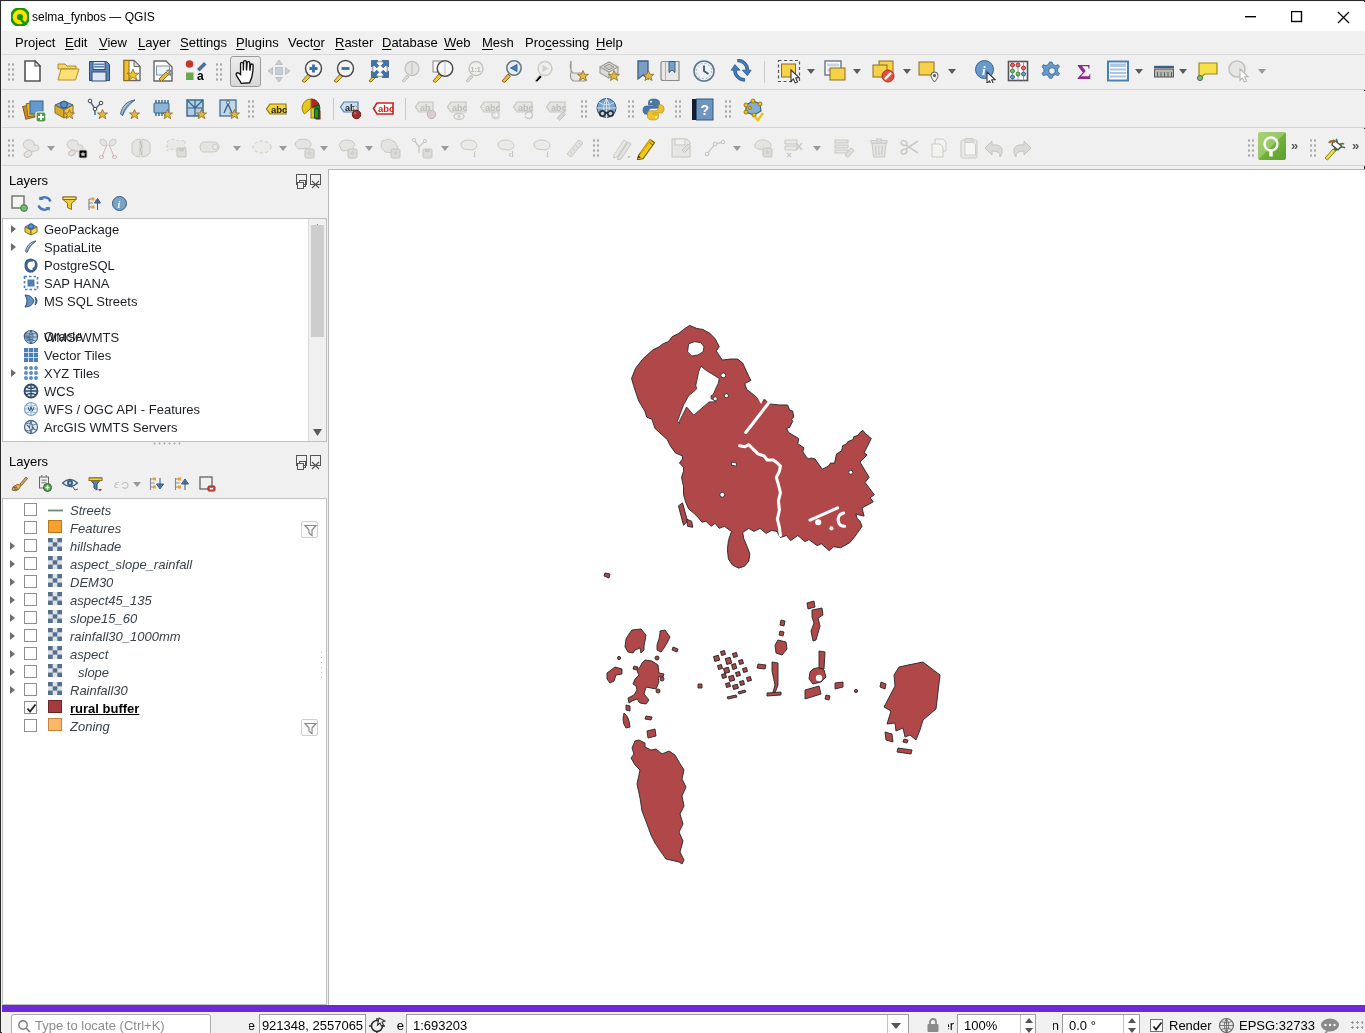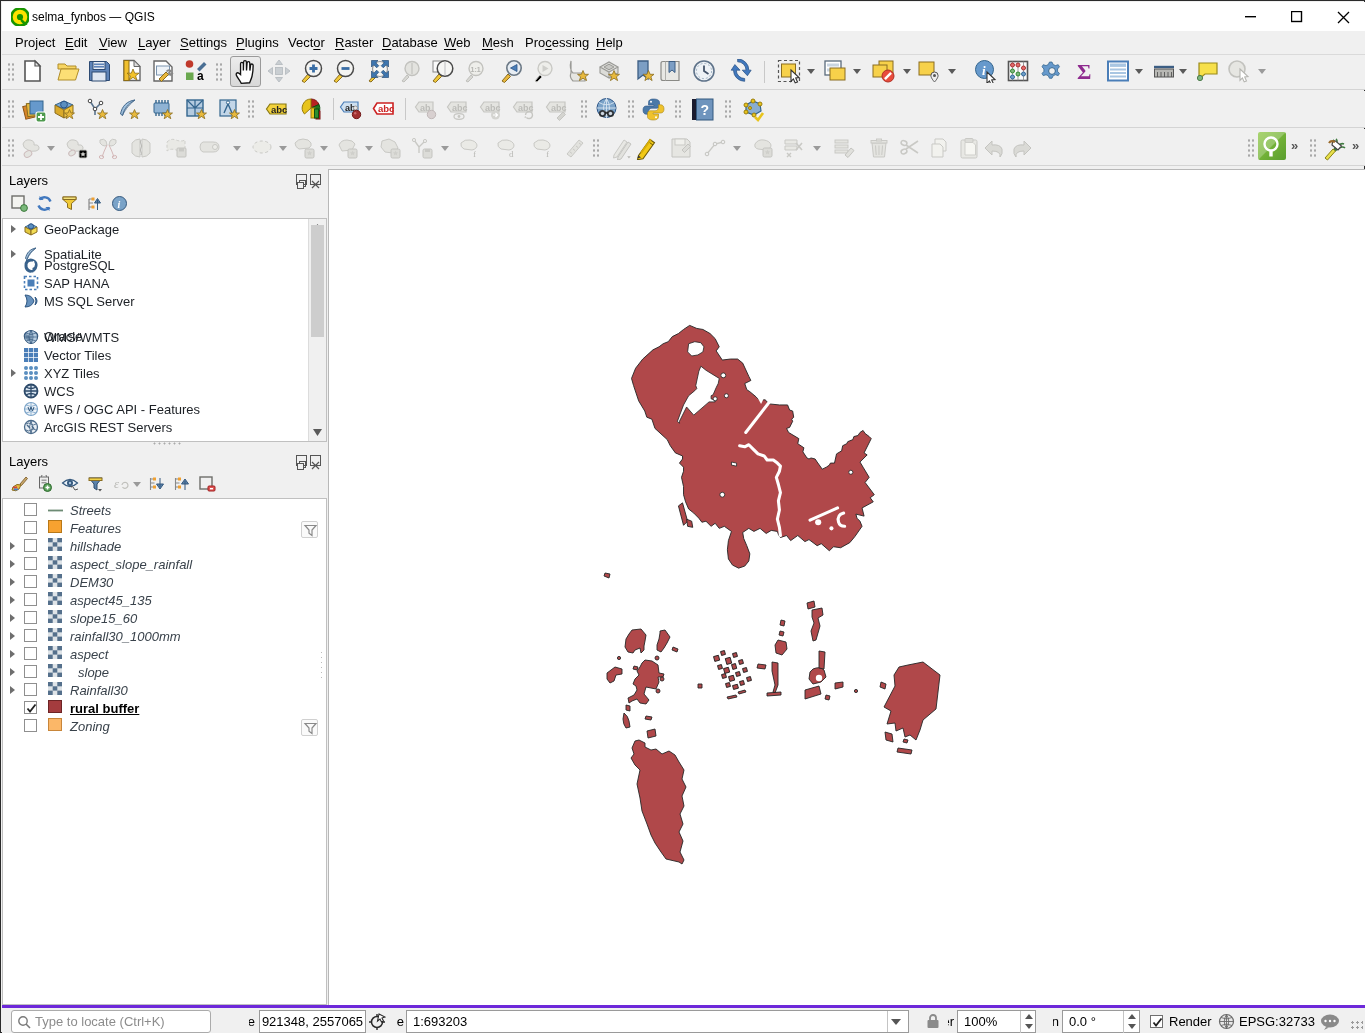--- a/index.html
+++ b/index.html
@@ -36,21 +36,21 @@
 .trow .txt { position:absolute; top:2px; }
 .lname { font-style:italic; color:#39424b; }
 .arrow { position:absolute; width:0; height:0; border-top:4px solid transparent; border-bottom:4px solid transparent; border-left:5px solid #6e6e6e; }
 .cb { position:absolute; width:13px; height:13px; background:#fff; border:1px solid #8f8f8f; }
 
 .sbar { position:absolute; background:#f0f0f0; border-left:1px solid #dcdcdc; }
 .sthumb { position:absolute; background:#cdcdcd; }
 
 #canvas { position:absolute; left:327px; top:168px; width:1038px; height:836px; background:#ffffff; border-left:1px solid #b8b8b8; border-top:1px solid #b8b8b8; }
 
-#status { position:absolute; left:1px; top:1004px; width:1363px; height:28px; background:#f0f0f0; border-top:3px solid #6d28d9; font-size:13px; color:#000;padding-left:44px; }
+#status { position:absolute; left:1px; top:1004px; width:1363px; height:28px; background:#f0f0f0; border-top:7px solid #6d28d9; font-size:13px; color:#000;padding-left:44px; }
 .sbox { position:absolute; top:2px; height:23px; background:#fff; border:1px solid #9a9a9a; font-size:13px; }
 </style>
 </head>
 <body>
 <div id="app">
 
   <div id="titlebar">
     <svg class="abs" style="left:9px;top:6px" width="18" height="18" viewBox="0 0 18 18">
       <circle cx="9" cy="9" r="8.6" fill="#fee200"></circle>
       <circle cx="9" cy="9" r="8.6" fill="none" stroke="#189400" stroke-width="2.6"></circle>
@@ -867,21 +867,21 @@
         </span>
     </div>
     <div class="treearea" style="left:0px;top:49px;width:325px;height:224px;"></div>
 
     <div class="trow" style="left:0;top:51px;width:272px"><span class="arrow" style="left:9px;top:5px"></span><span class="bico" style="left:21px"><svg class="abs" style="left:21px;top:1px" width="16" height="16" viewBox="0 0 16 16">
             <path d="M2 6 L8 3 14 6 8 9z" fill="#86b0d8" stroke="#33658e"></path>
             <path d="M2 6 v5 l6 3 v-5z" fill="#e3c93e" stroke="#8a6d20"></path>
             <path d="M14 6 v5 l-6 3 v-5z" fill="#f2dc55" stroke="#8a6d20"></path>
             <circle cx="8" cy="5.4" r="2.6" fill="#5b8fc0" stroke="#2b5486"></circle>
           </svg></span><span class="txt" style="left:42px">GeoPackage</span></div>
-    <div class="trow" style="left:0;top:76px;width:276px">
+    <div class="trow" style="left:0;top:69px;width:276px">
         <span class="arrow" style="left:9px;top:5px"></span>
         <svg class="abs" style="left:21px;top:1px" width="16" height="16" viewBox="0 0 16 16">
           <path d="M13 2 C7 3 3.5 7 2.5 12.5 l1.5 1 C5.5 8 8.5 5 13 2z" fill="#a8c4de" stroke="#44688c"></path>
           <path d="M13 2 C9 5 6 9 4 13.5" fill="none" stroke="#44688c" stroke-width="0.7"></path>
         </svg>
         <span class="txt" style="left:42px">SpatiaLite</span>
       </div>
     <div class="trow" style="left:0;top:87px;width:305px">
         <svg class="abs" style="left:21px;top:1px" width="16" height="16" viewBox="0 0 16 16">
           <path d="M3 3 q5 -3 9 0 q3 2 2.5 6 q-0.5 4 -3 5.5 l-2 -0.5 v-3 q2.5 -1 2.5 -3.5 q0 -3 -3.5 -3 q-3.5 0 -4 3 q-0.5 3 1.5 4.5 l2 1 v2.5 l-3 -0.5 q-3.5 -2 -3.5 -6 q0 -4 1.5 -5.5z" fill="#39628c"></path>
@@ -895,21 +895,21 @@
           <rect x="1.5" y="1.5" width="13" height="13" fill="none" stroke="#4a7eb8" stroke-width="1.6" stroke-dasharray="2.5 2"></rect>
           <rect x="4.5" y="4.5" width="7" height="7" fill="#4a7eb8"></rect>
         </svg>
         <span class="txt" style="left:42px">SAP HANA</span>
       </div>
     <div class="trow" style="left:0;top:123px;width:305px">
         <svg class="abs" style="left:21px;top:1px" width="16" height="16" viewBox="0 0 16 16">
           <path d="M2 2 q7 0 9 6 q-2 6 -9 6 q4 -6 0 -12z" fill="#6691bd" stroke="#2d5580"></path>
           <path d="M12 4 q2 1.5 2 4 t-2 4 q2 -4 0 -8z" fill="#6691bd" stroke="#2d5580"></path>
         </svg>
-        <span class="txt" style="left:42px">MS SQL Server</span>
+        <span class="txt" style="left:42px">MS SQL Streets</span>
       </div>
     <div class="trow" style="left:0;top:158px;width:354px">
         <svg class="abs" style="left:21px;top:1px" width="16" height="16" viewBox="0 0 16 16">
           <rect x="1.5" y="4" width="13" height="8" rx="4" fill="#9ec0de" stroke="#35597e" stroke-width="1.6"></rect>
         </svg>
         <span class="txt" style="left:42px">Oracle</span>
       </div>
     <div class="trow" style="left:0;top:159px;width:305px">
         <svg class="abs" style="left:21px;top:1px" width="16" height="16" viewBox="0 0 16 16">
           <circle cx="8" cy="8" r="6.5" fill="#b6cce0" stroke="#35597e"></circle>
@@ -965,21 +965,21 @@
           <path d="M5 6 l1.5 4 1.5 -4 1.5 4 1.5 -4" fill="none" stroke="#35597e" stroke-width="1"></path>
         </svg>
         <span class="txt" style="left:42px">WFS / OGC API - Features</span>
       </div>
     <div class="trow" style="left:0;top:249px;width:305px">
         <svg class="abs" style="left:21px;top:1px" width="16" height="16" viewBox="0 0 16 16">
           <circle cx="8" cy="8" r="6.5" fill="#e8eef4" stroke="#4a6a8a" stroke-width="1.3"></circle>
           <path d="M3 5 q3 -2 5 0 t5 0 M3 11 q3 2 5 0 t5 0 M8 1.5 q-3 6.5 0 13 M8 1.5 q3 6.5 0 13" fill="none" stroke="#4a6a8a" stroke-width="0.9"></path>
           <path d="M4 6 l3 3 M9 7 l2 3" stroke="#4a6a8a" stroke-width="1.4"></path>
         </svg>
-        <span class="txt" style="left:42px">ArcGIS REST Servers</span>
+        <span class="txt" style="left:42px">ArcGIS WMTS Servers</span>
       </div>
 
     <div class="sbar" style="left:306px;top:50px;width:18px;height:222px;">
       <svg class="abs" style="left:4px;top:5px" width="9" height="7">
           <path d="M4.5 0 L9 6 H0z" fill="#5a5a5a"></path>
         </svg>
       <div class="sthumb" style="left:2px;top:6px;width:13px;height:112px;"></div>
       <svg class="abs" style="left:4px;top:210px" width="9" height="7">
           <path d="M4.5 7 L9 0 H0z" fill="#5a5a5a"></path>
         </svg>

